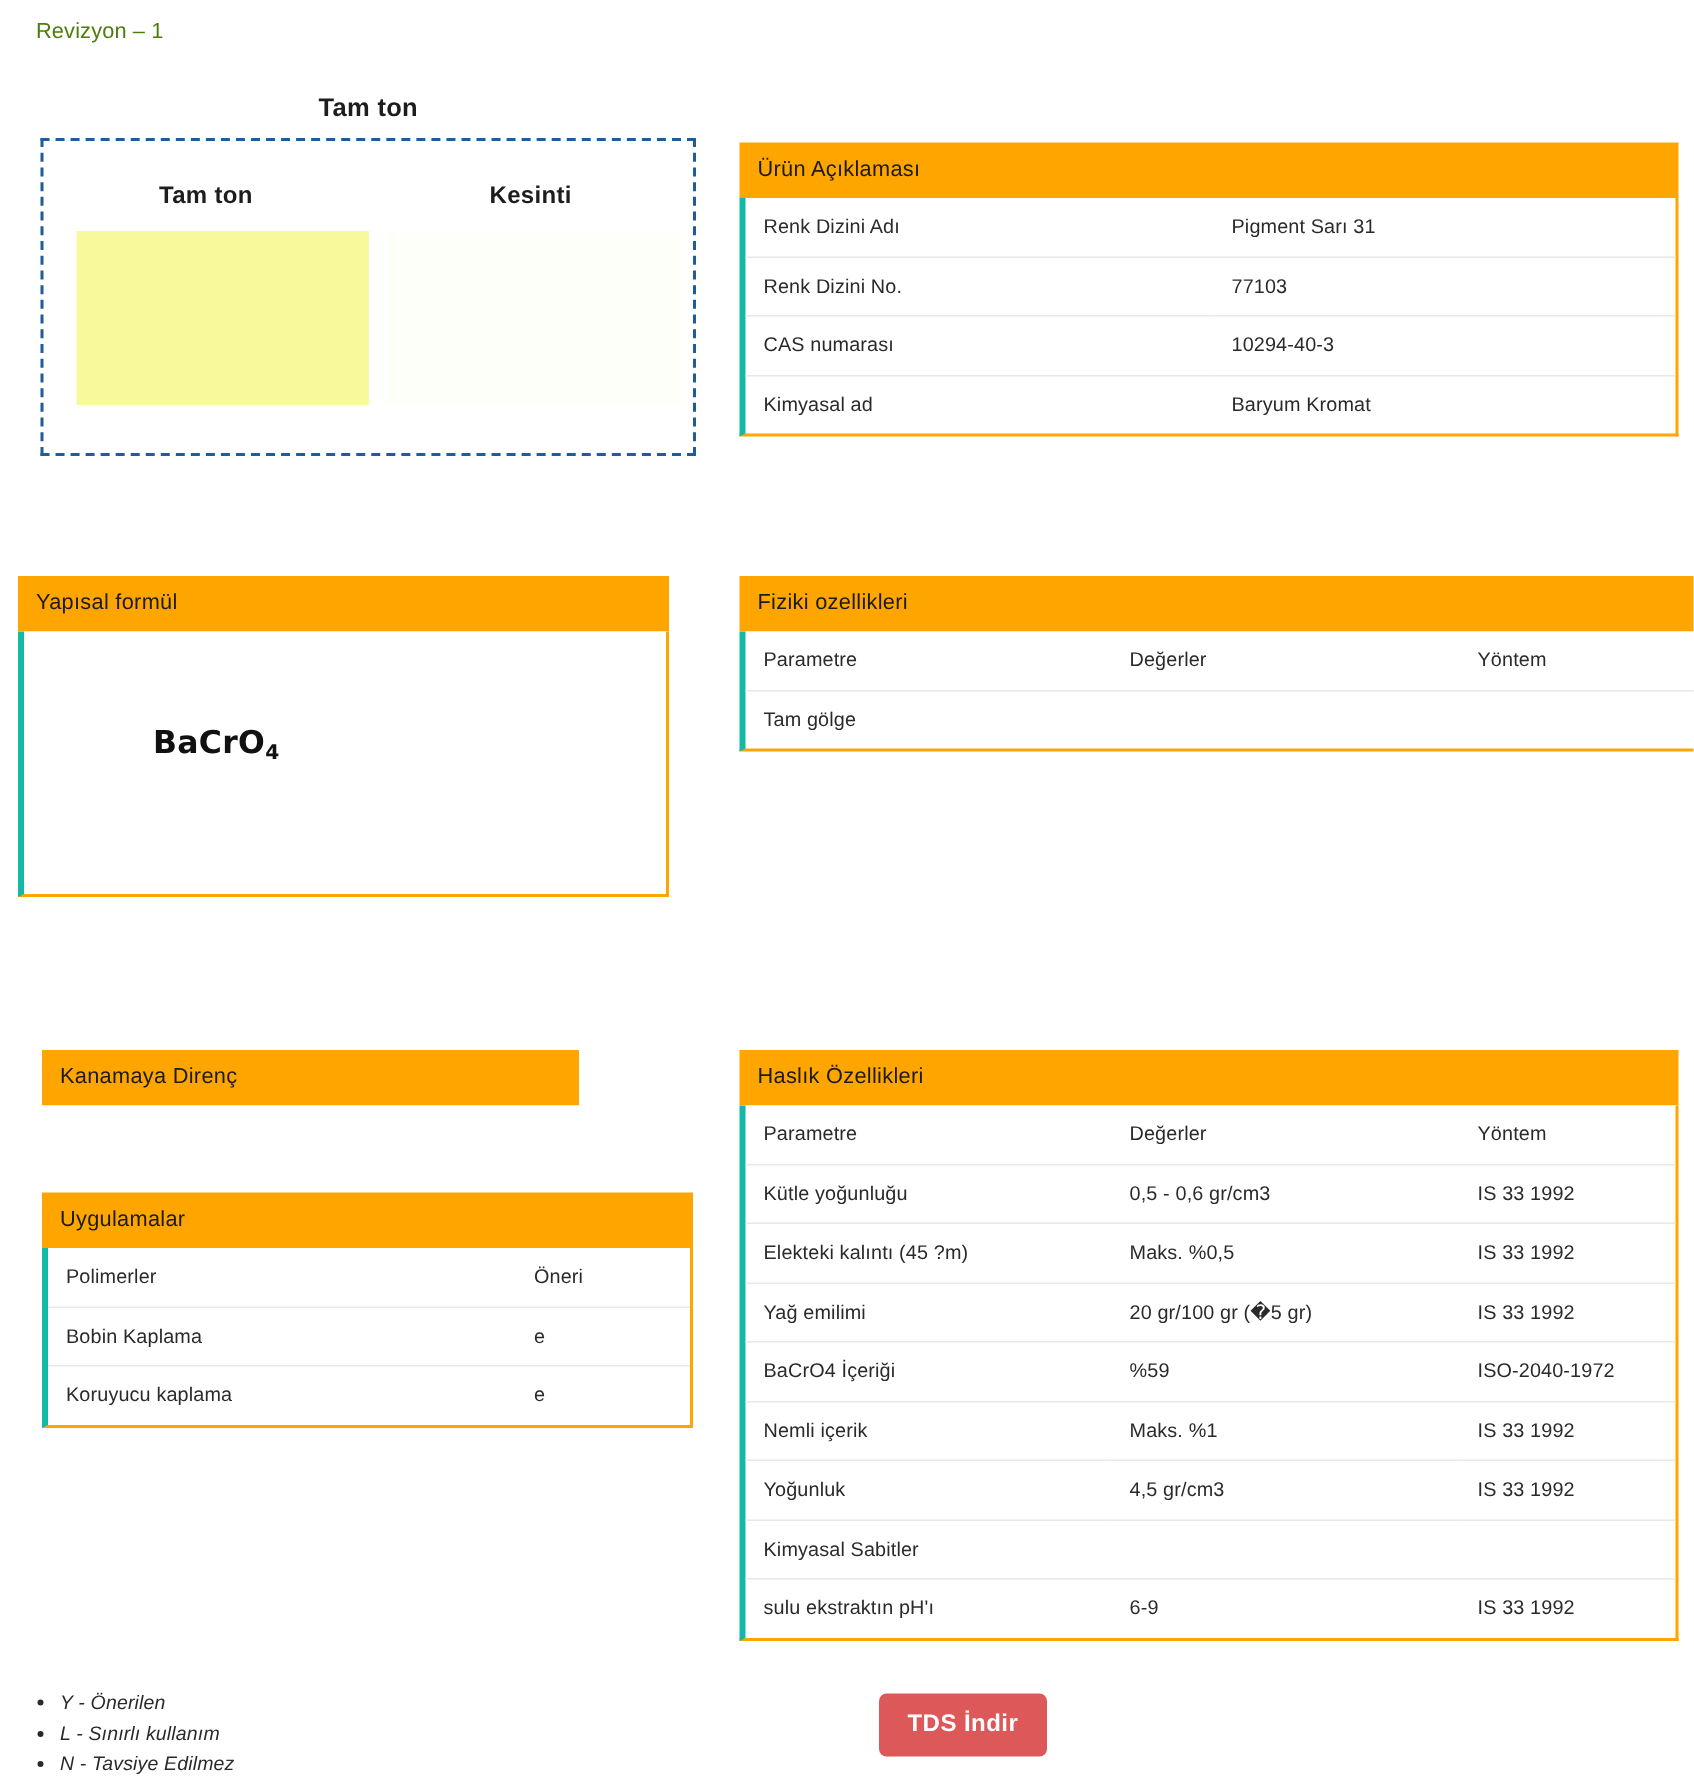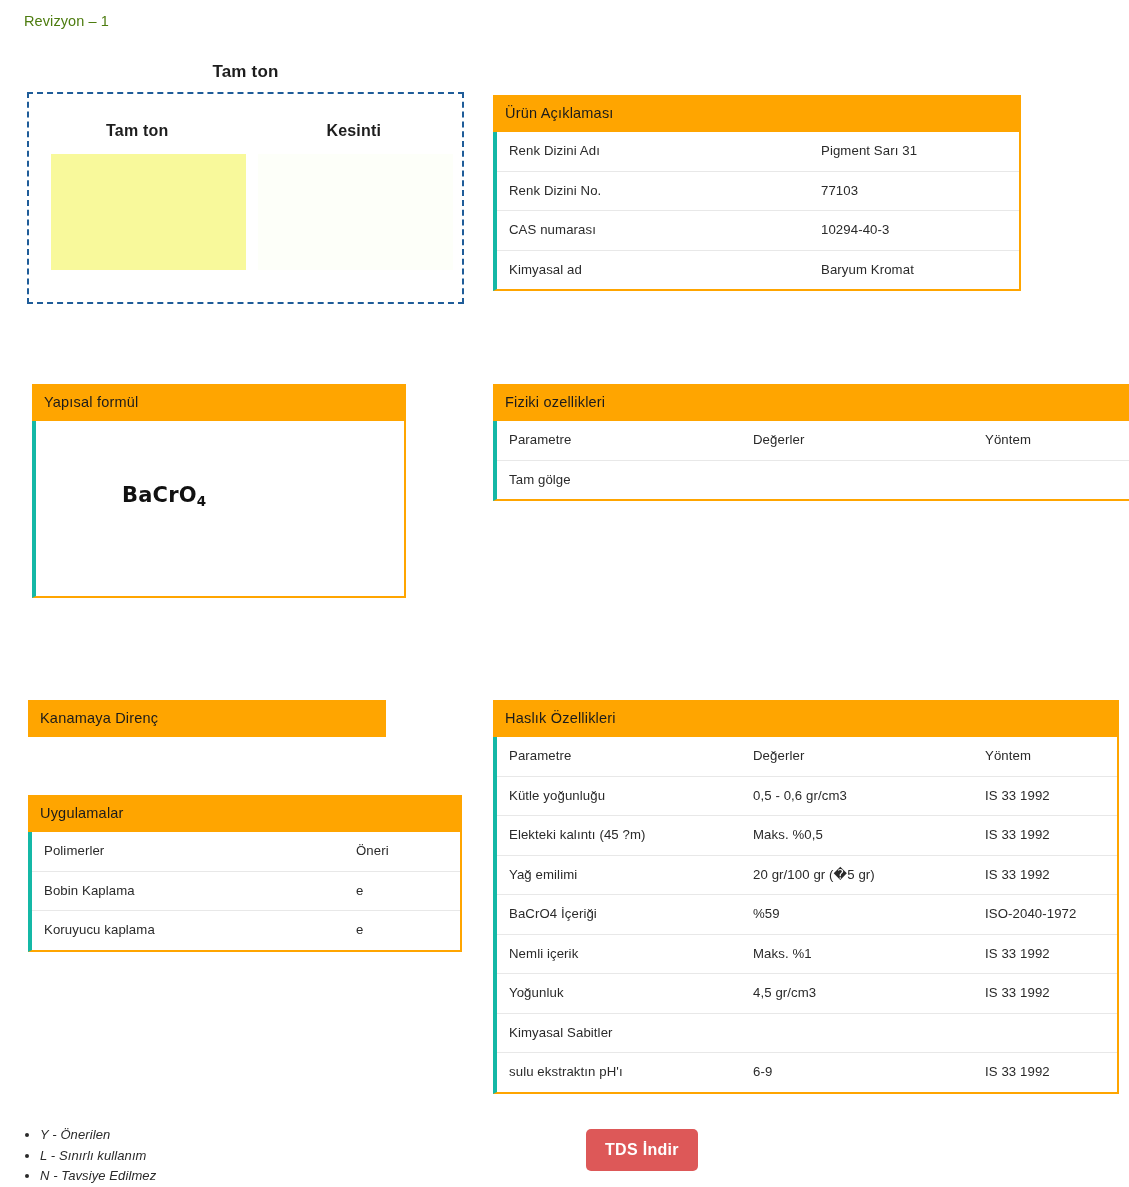--- a/index.html
+++ b/index.html
@@ -199,21 +199,21 @@
         <div class="swatch full"></div>
       </div>
       <div class="shade-col">
         <div class="shade-col-label">Kesinti</div>
         <div class="swatch cut"></div>
       </div>
     </div>
   </div>
 </div>
 
-<div class="card" style="left:493px; top:95px; width:528px;">
+<div class="card" style="left:493px; top:95px; width:626px;">
   <div class="card-head">Ürün Açıklaması</div>
   <div class="card-body">
     <table class="tbl t-prod">
       <tbody>
         <tr>
           <td class="c1">Renk Dizini Adı</td>
           <td class="c2">Pigment Sarı 31</td>
         </tr>
         <tr>
           <td class="c1">Renk Dizini No.</td>
@@ -225,21 +225,21 @@
         </tr>
         <tr>
           <td class="c1">Kimyasal ad</td>
           <td class="c2">Baryum Kromat</td>
         </tr>
       </tbody>
     </table>
   </div>
 </div>
 
-<div class="card" style="left:32px; top:384px; width:374px;border-radius:10px;">
+<div class="card" style="left:12px; top:384px; width:434px;border-radius:10px;">
   <div class="card-head">Yapısal formül</div>
   <div class="card-body">
     <div class="formula-area">
       <div class="formula"><span>BaCrO</span><sub>4</sub></div>
     </div>
   </div>
 </div>
 
 <div class="card" style="left:493px; top:384px; width:734px;">
   <div class="card-head">Fiziki ozellikleri</div>

